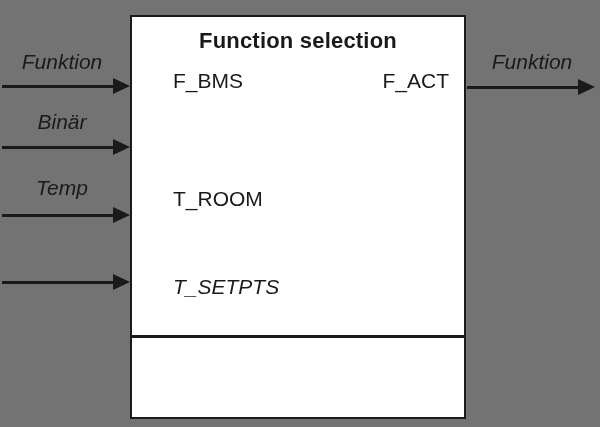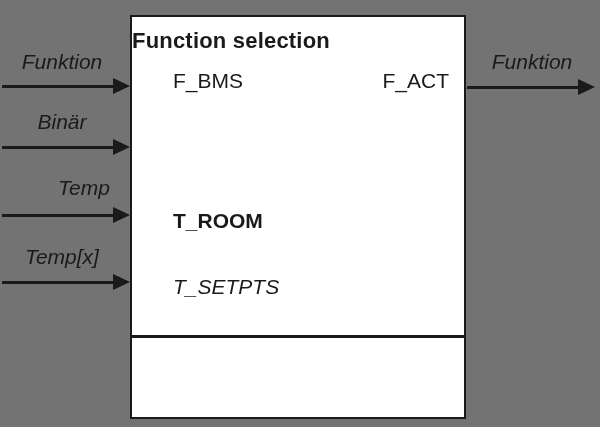--- a/index.html
+++ b/index.html
@@ -25,21 +25,21 @@
     height: 400px;
     border: 2.5px solid #1a1a1a;
     background: #ffffff;
     box-sizing: content-box;
   }
   .block-title {
     position: absolute;
     left: 0;
     right: 0;
     top: 12px;
-    text-align: left;
+    text-align: center;
     font-size: 22px;
     font-weight: bold;
     line-height: 24px;
     letter-spacing: 0.2px;
     white-space: nowrap;
   }
   .pin {
     position: absolute;
     font-size: 21px;
     line-height: 23px;
@@ -97,22 +97,21 @@
     white-space: nowrap;
   }
 </style>
 </head>
 <body>
 
 <div class="canvas">
 
   <div class="signal-label" style="left:0; width:124px; top:50px;">Funktion</div>
   <div class="signal-label" style="left:0; width:124px; top:110px;">Binär</div>
-  <div class="signal-label" style="left:0; width:124px; top:176px;margin-left:22px;">Temp</div>
-  <div class="signal-label" style="left:0; width:124px; top:245px;">Temp[x]</div>
+  <div class="signal-label" style="left:0; width:124px; top:176px;">Temp</div>
 
   <div class="arrow" style="left:2px; top:78px; width:128px;">
     <div class="shaft"></div>
     <div class="head"></div>
   </div>
   <div class="arrow" style="left:2px; top:139px; width:128px;">
     <div class="shaft"></div>
     <div class="head"></div>
   </div>
   <div class="arrow" style="left:2px; top:207px; width:128px;">
@@ -121,21 +120,21 @@
   </div>
   <div class="arrow" style="left:2px; top:274px; width:128px;">
     <div class="shaft"></div>
     <div class="head"></div>
   </div>
 
   <div class="block">
     <div class="block-title">Function selection</div>
 
     <div class="pin pin-left" style="top:52px;">F_BMS</div>
-    <div class="pin pin-left" style="top:192px;font-weight:bold;">T_ROOM</div>
+    <div class="pin pin-left" style="top:170px;">T_ROOM</div>
     <div class="pin pin-left" style="top:258px;font-style:italic;">T_SETPTS</div>
 
     <div class="pin pin-right" style="top:52px;">F_ACT</div>
 
     <div class="divider"></div>
     <div class="footer"></div>
   </div>
 
   <div class="signal-label" style="left:467px; width:130px; top:50px;">Funktion</div>
 

